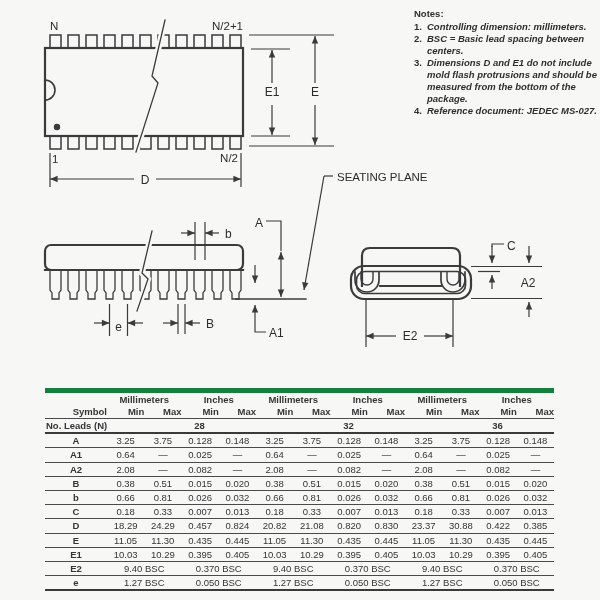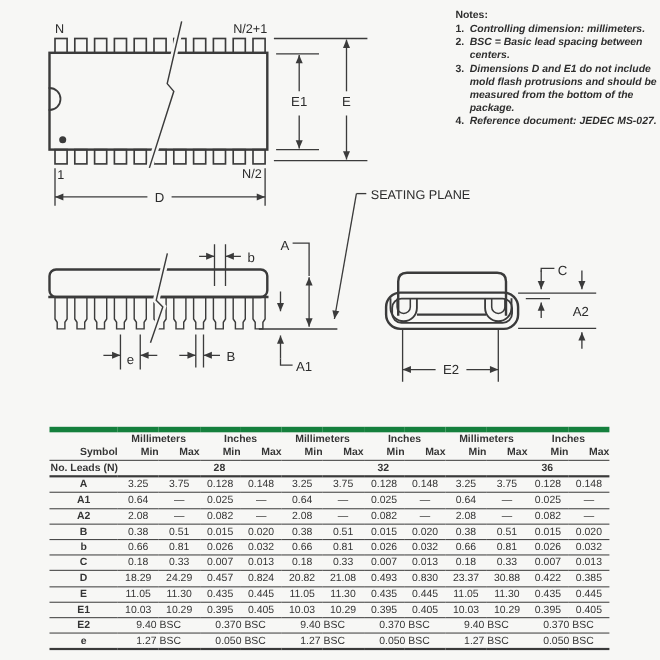--- a/index.html
+++ b/index.html
@@ -366,21 +366,21 @@
           <td>0.013</td>
         </tr>
         <tr>
           <td class="sym">D</td>
           <td>18.29</td>
           <td>24.29</td>
           <td>0.457</td>
           <td>0.824</td>
           <td>20.82</td>
           <td>21.08</td>
-          <td>0.493</td>
+          <td>0.820</td>
           <td>0.830</td>
           <td>23.37</td>
           <td>30.88</td>
           <td>0.422</td>
           <td>0.385</td>
         </tr>
         <tr>
           <td class="sym">E</td>
           <td>11.05</td>
           <td>11.30</td>

